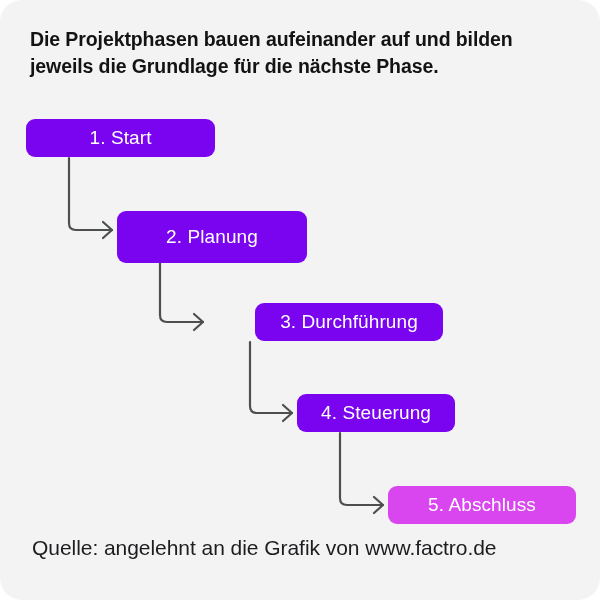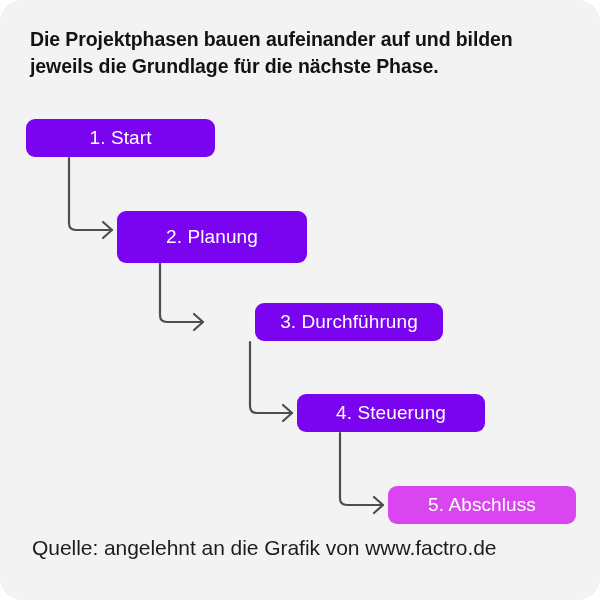--- a/index.html
+++ b/index.html
@@ -107,21 +107,21 @@
 
     <div class="node" id="n1" style="left: 26px; top: 119px; width: 189px; height: 38px; background: rgb(122, 4, 240); color: rgb(255, 255, 255);">
       <span class="node-label">1. Start</span>
     </div>
     <div class="node" id="n2" style="left: 117px; top: 211px; width: 190px; height: 52px; background: rgb(122, 4, 240); color: rgb(255, 255, 255);">
       <span class="node-label">2. Planung</span>
     </div>
     <div class="node" id="n3" style="left: 208px; top: 303px; width: 188px; height: 38px; background: rgb(122, 4, 240); color: rgb(255, 255, 255); margin-left: 47px;">
       <span class="node-label">3. Durchführung</span>
     </div>
-    <div class="node" id="n4" style="left: 297px; top: 394px; width: 188px; height: 38px; background: rgb(122, 4, 240); color: rgb(255, 255, 255);">
+    <div class="node" id="n4" style="left: 297px; top: 394px; width: 158px; height: 38px; background: rgb(122, 4, 240); color: rgb(255, 255, 255);">
       <span class="node-label">4. Steuerung</span>
     </div>
     <div class="node" id="n5" style="left: 388px; top: 486px; width: 188px; height: 38px; background: #d946ef; color: rgb(255, 255, 255);">
       <span class="node-label">5. Abschluss</span>
     </div>
 
   </div>
 
   <div id="source">Quelle: angelehnt an die Grafik von www.factro.de</div>
 

